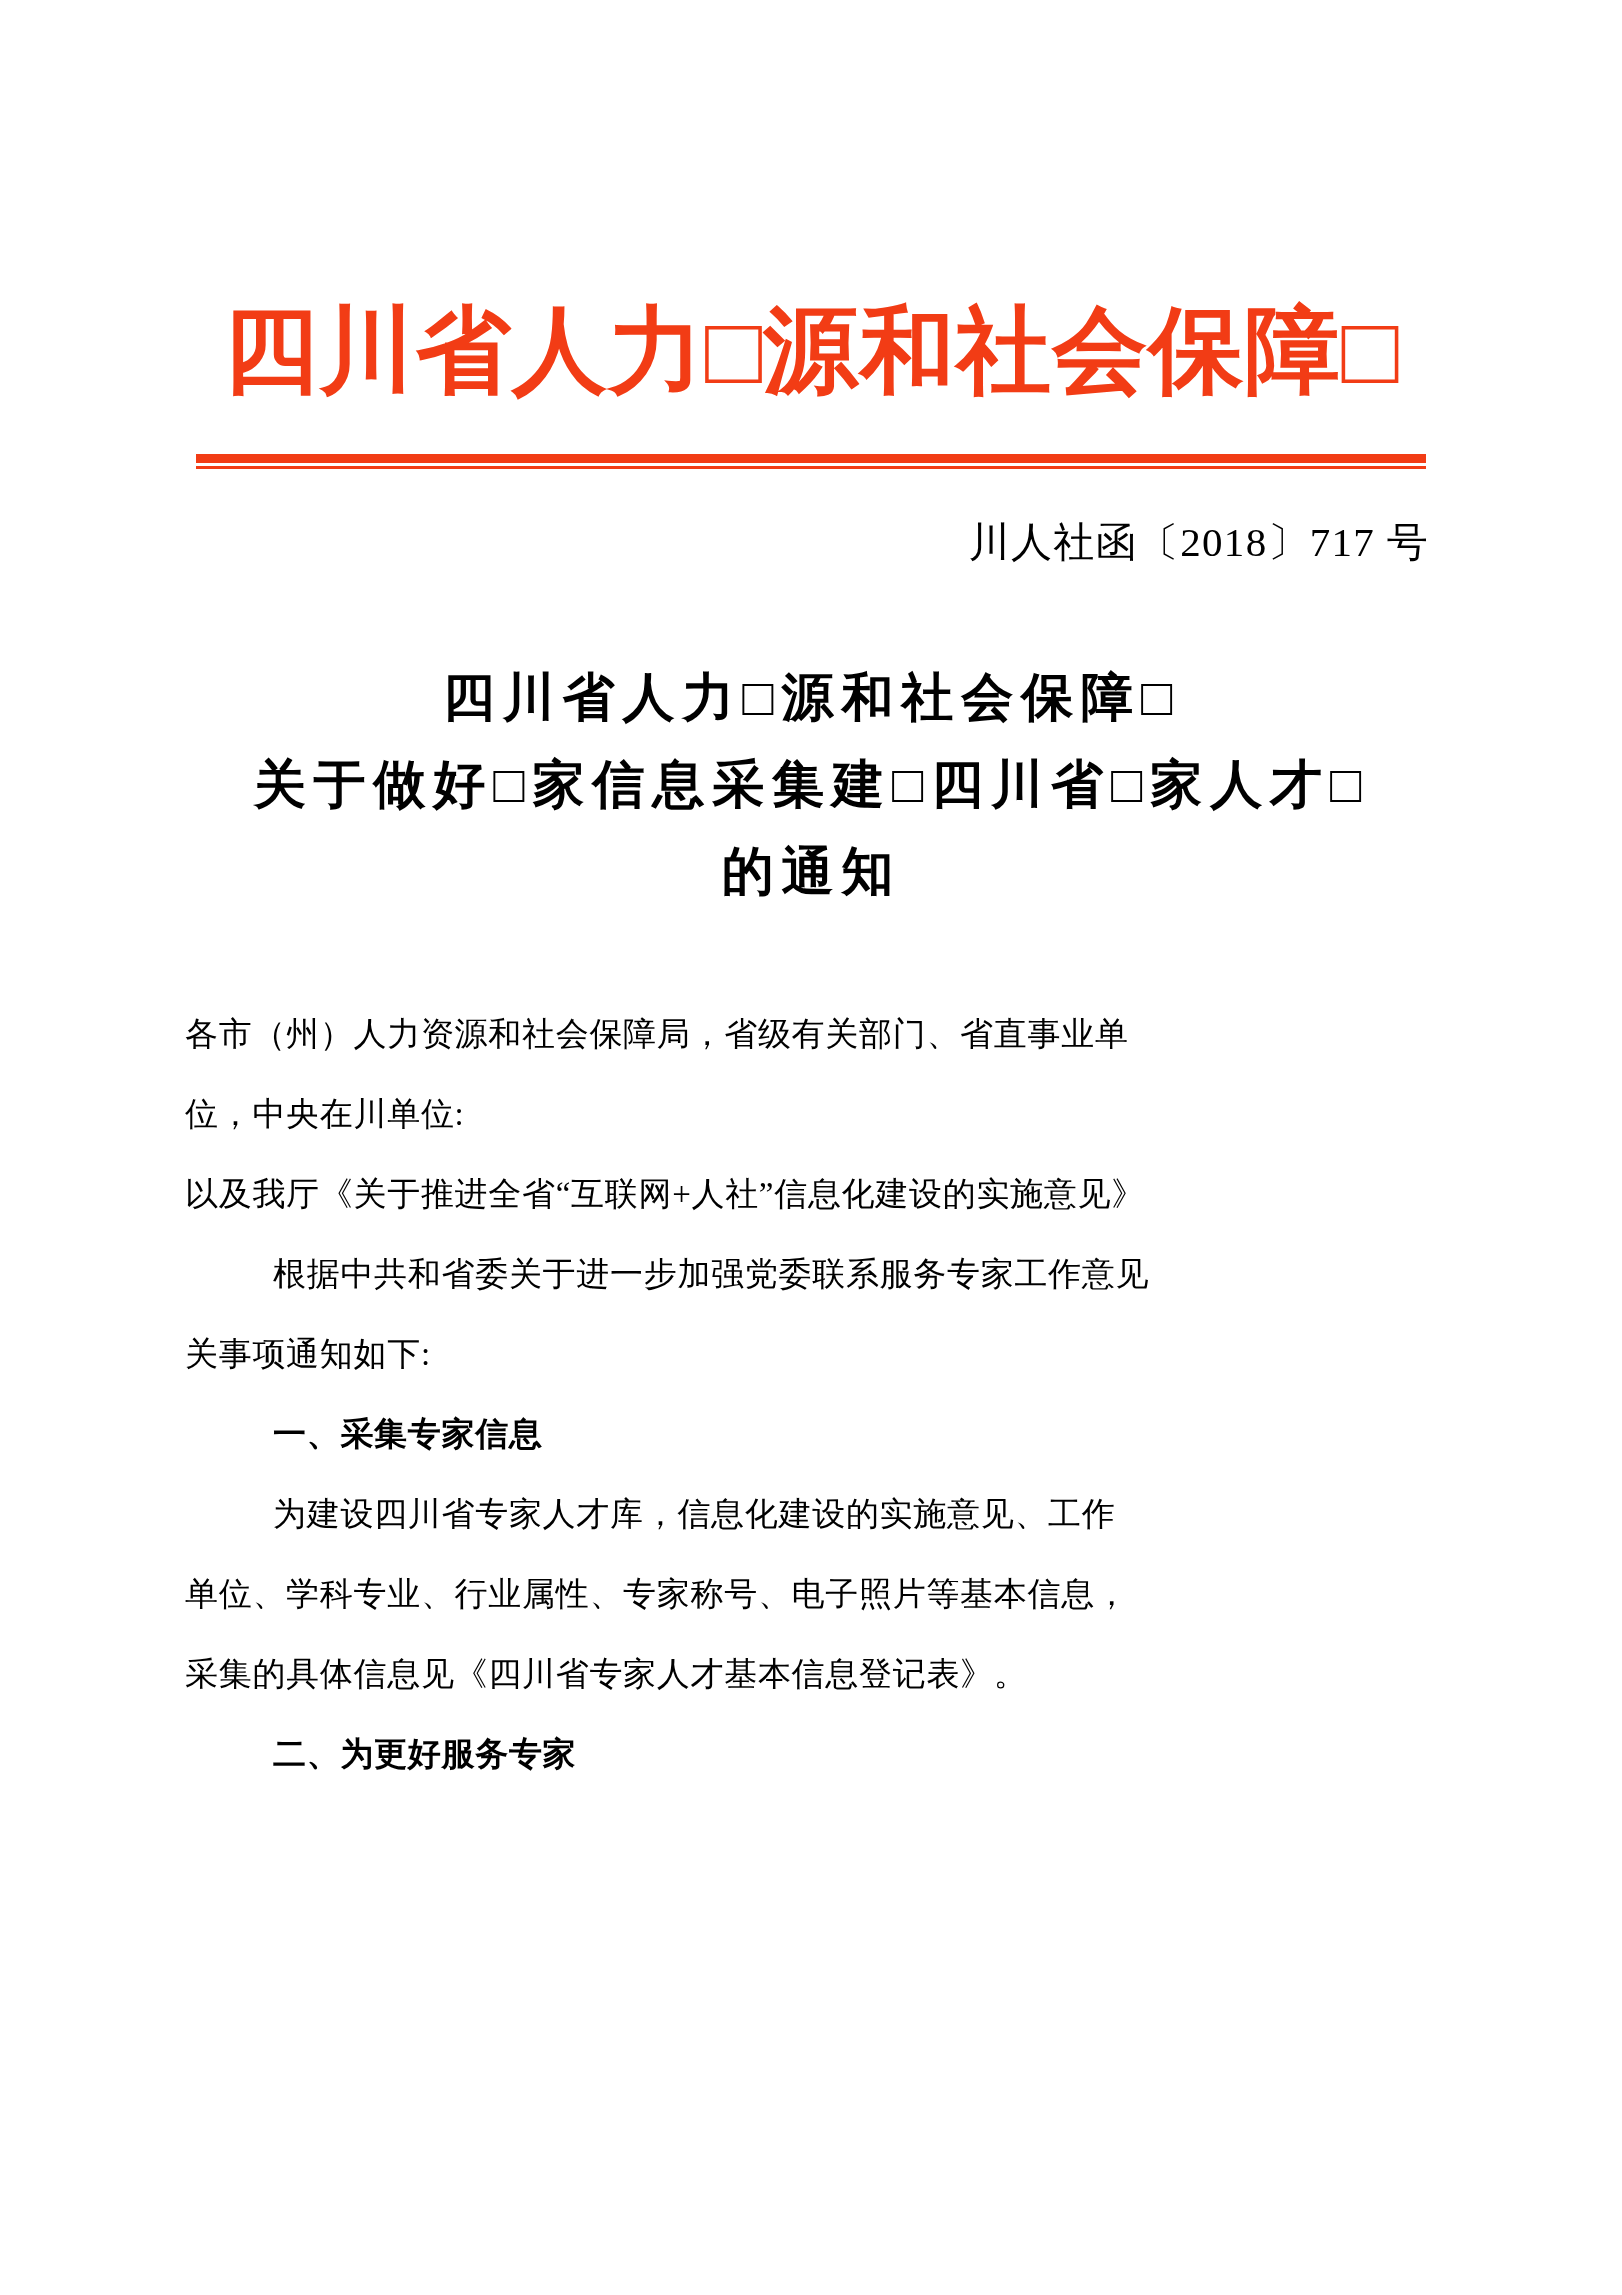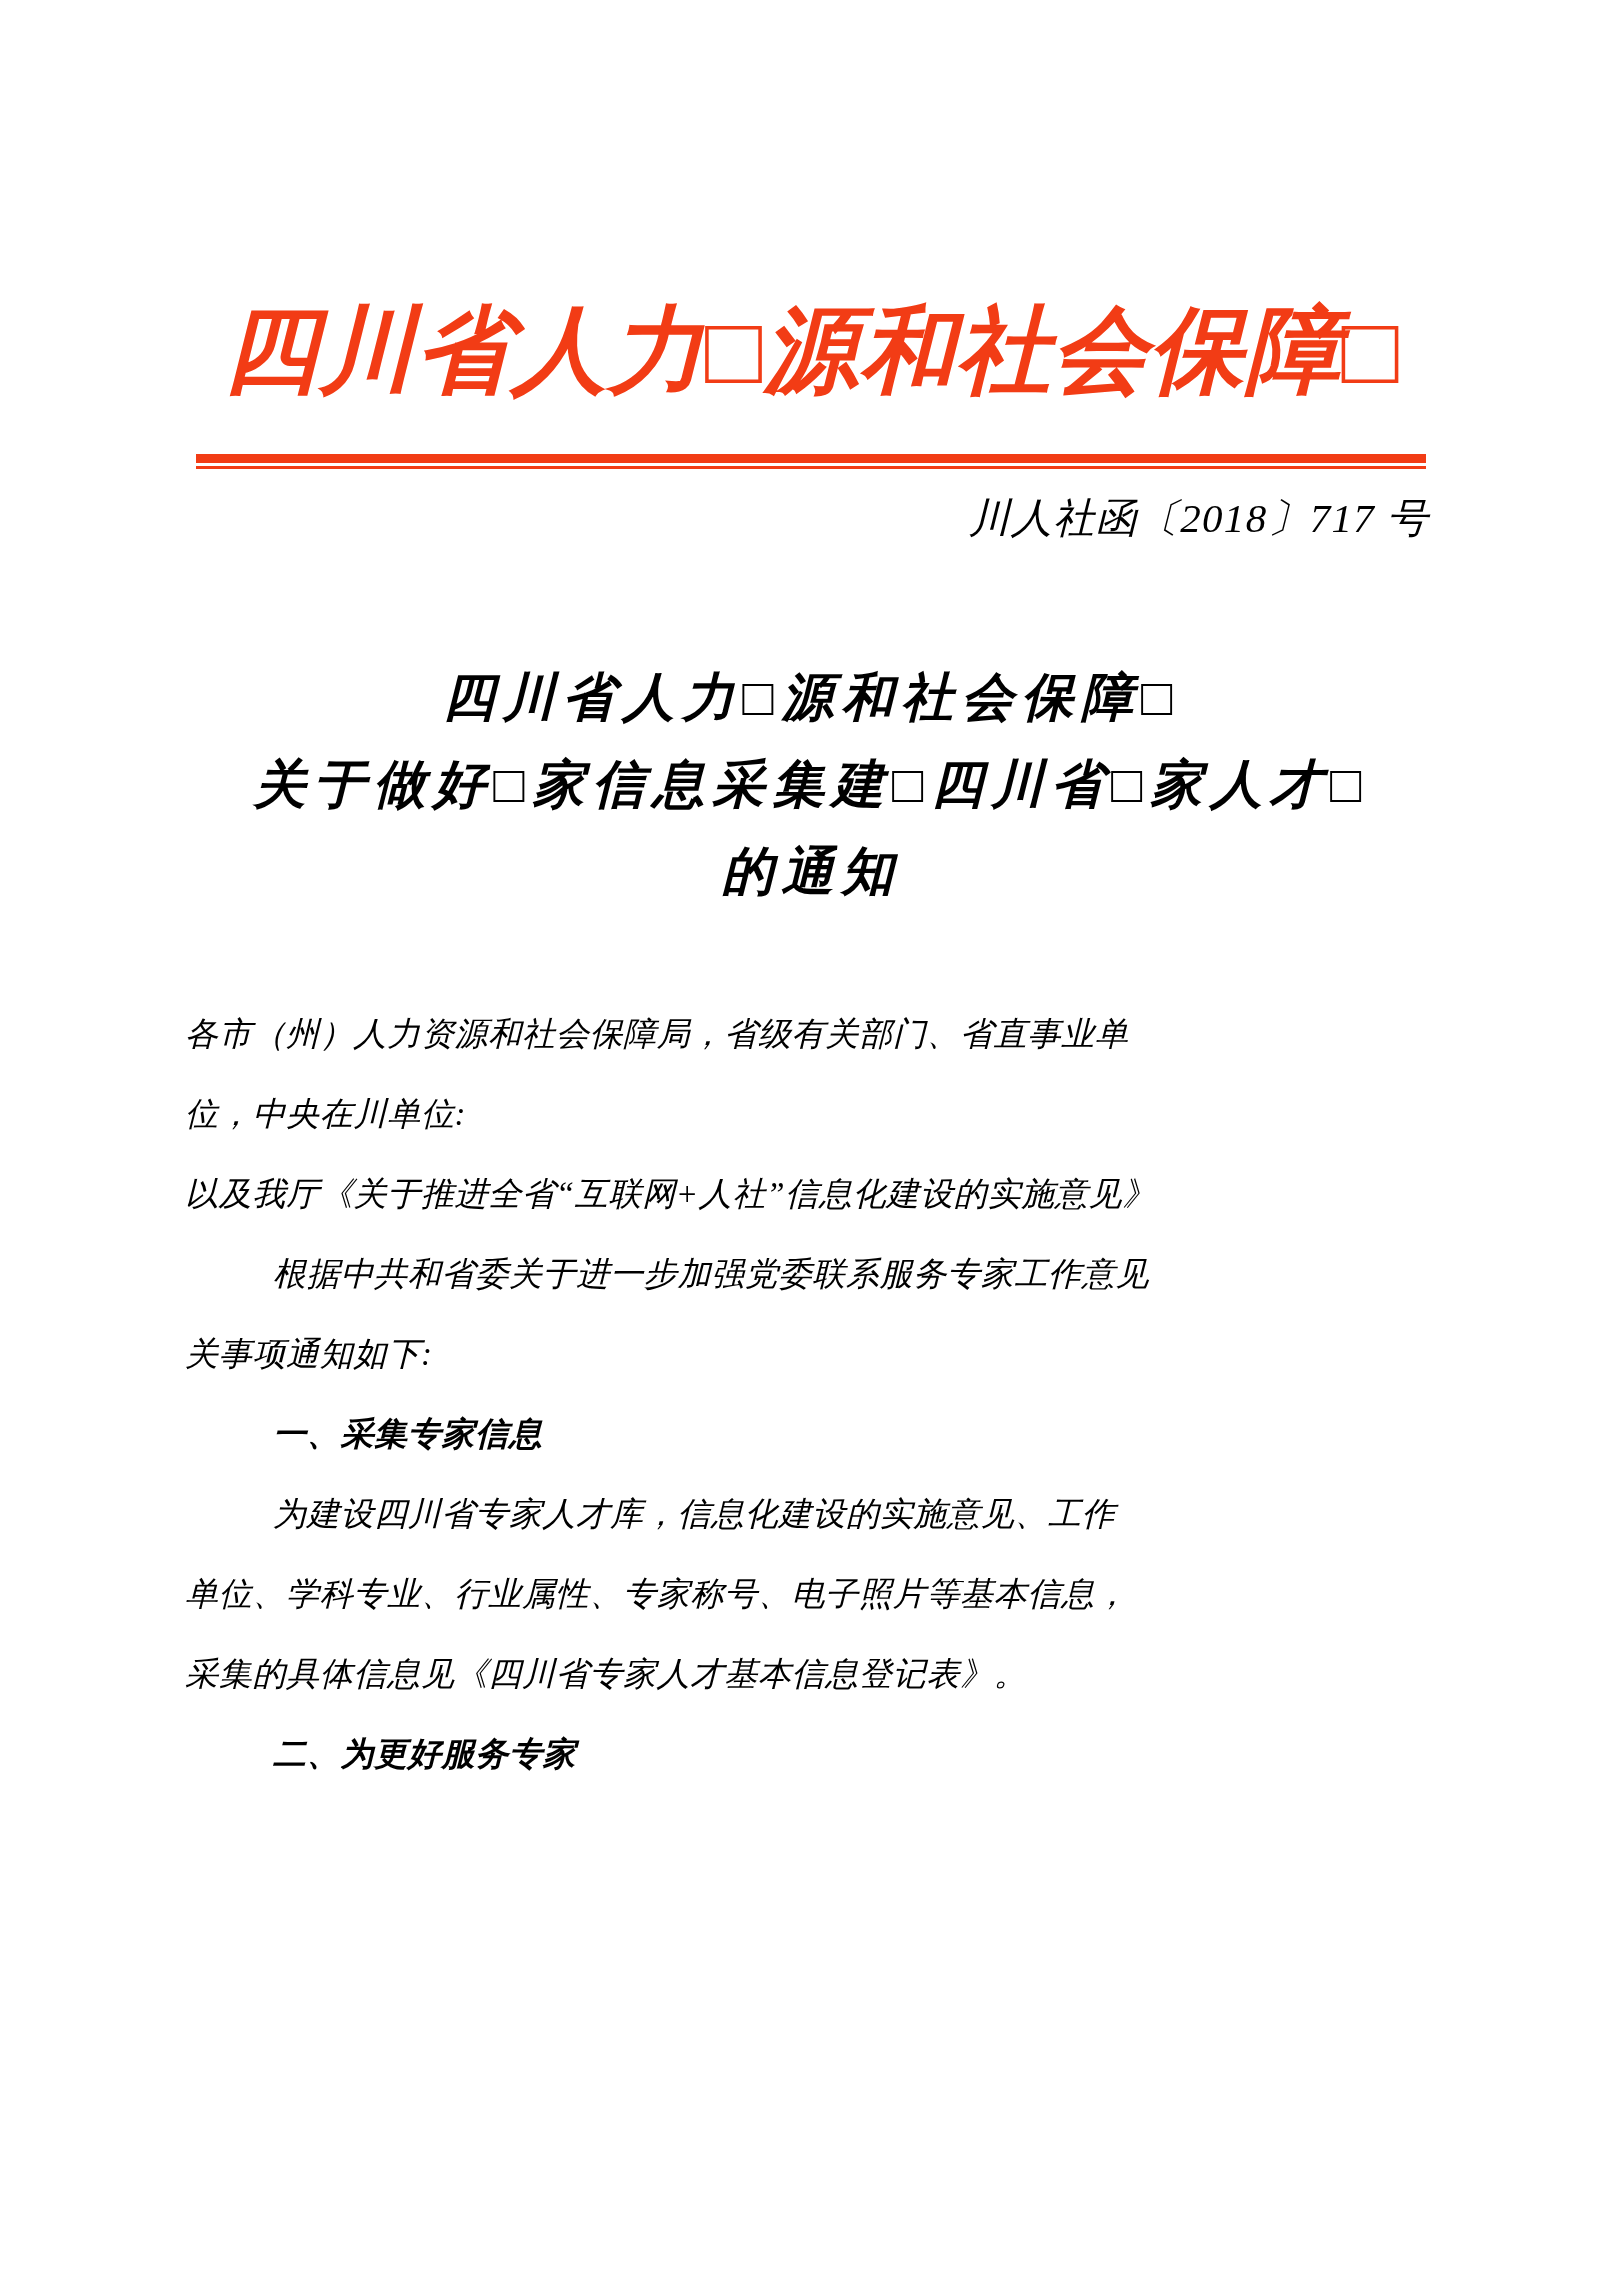--- a/index.html
+++ b/index.html
@@ -6,21 +6,20 @@
   * { margin: 0; padding: 0; box-sizing: border-box; }
   html, body { background: #ffffff; }
   .page {
     position: relative;
     width: 1623px;
     height: 1811px;
     background: #ffffff;
     overflow: hidden;
     font-family: "Liberation Serif", serif;
     color: #000000;
-    font-style: italic;
   }
   .masthead {
     position: absolute;
     top: 296px;
     left: 0;
     width: 100%;
     text-align: center;
     font-family: "Liberation Sans", sans-serif;
     font-weight: bold;
     font-size: 95px;
@@ -40,21 +39,21 @@
   .rule-thin {
     position: absolute;
     top: 466px;
     left: 196px;
     width: 1230px;
     height: 3.3px;
     background: var(--accent);
   }
   .doc-number {
     position: absolute;
-    top: 492px;
+    top: 516px;
     right: 194px;
     font-size: 41px;
     line-height: 52px;
     letter-spacing: 1.3px;
     white-space: nowrap;
   }
   .doc-title {
     position: absolute;
     top: 654px;
     left: 0;

